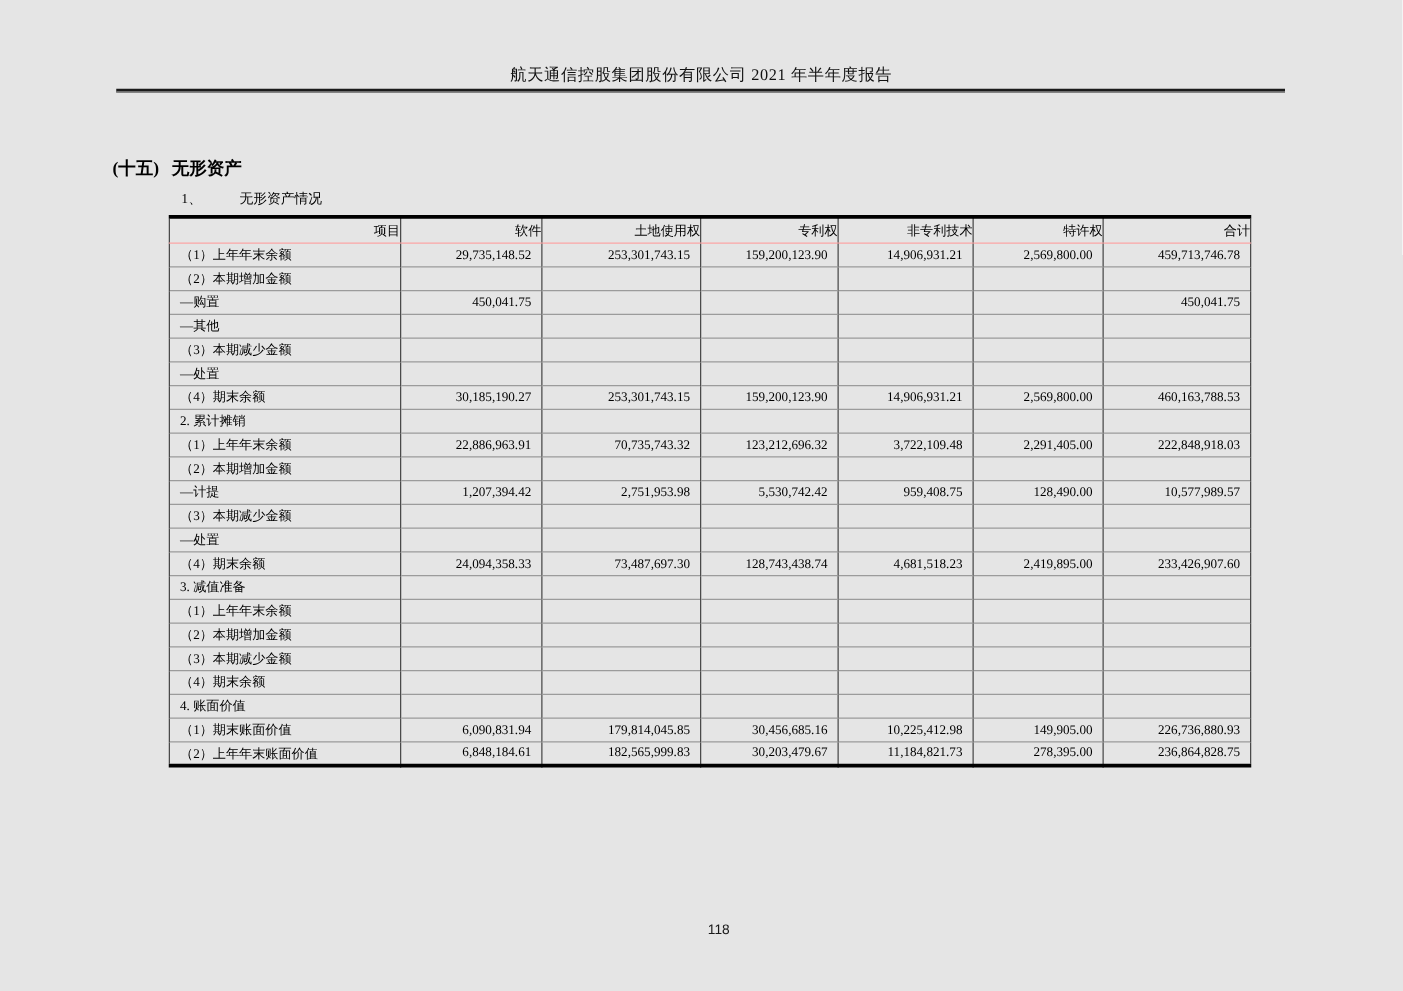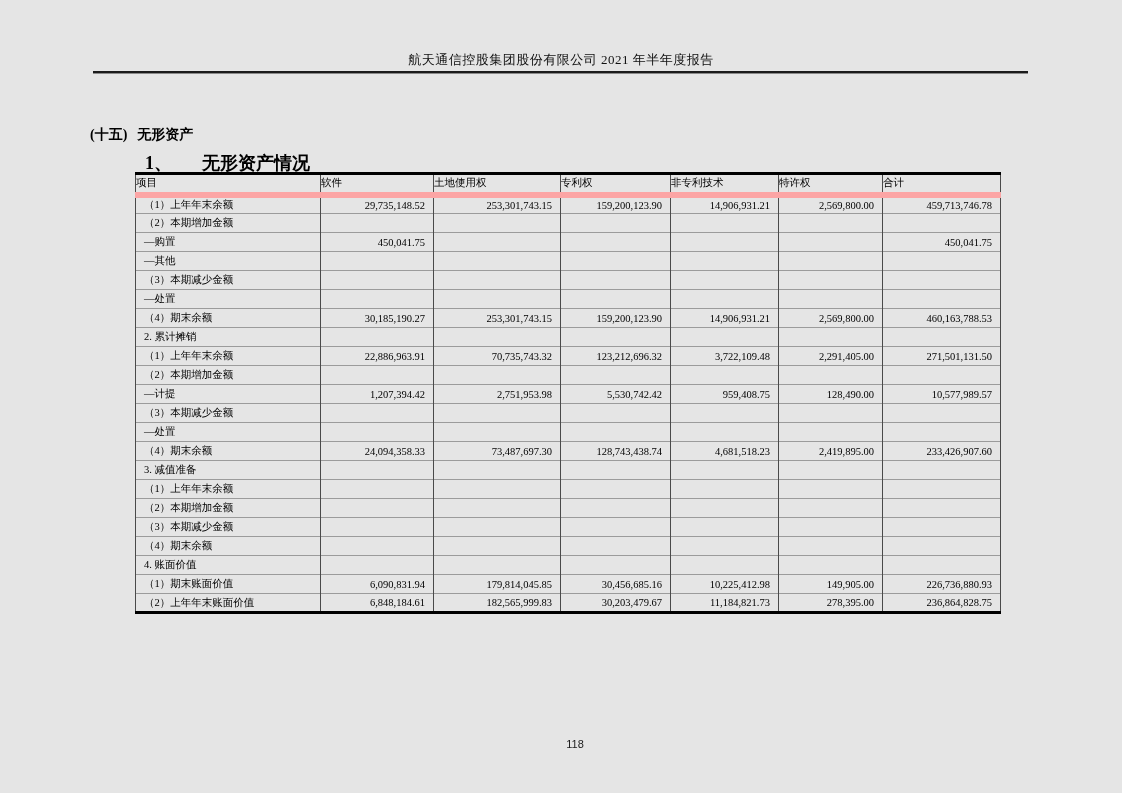--- a/index.html
+++ b/index.html
@@ -20,34 +20,34 @@
   }
 
   .section-heading {
     position:absolute; left:90px; top:126px;
     font-size:14px; font-weight:bold; color:#000;
   }
   .section-heading .sec-num { margin-right:10px; }
 
   .sub-heading {
     position:absolute; left:145px; top:151px;
-    font-size:18px; font-weight:bold; color:#000;
+    font-size:11px; font-weight:normal; color:#000;
   }
   .sub-heading .sub-num { margin-right:30px; }
 
   table.assets-table {
     position:absolute; left:135px; top:172px; width:865px;
     border-collapse:collapse; table-layout:fixed;
     border-top:3px solid #000; border-bottom:3px solid #000;
   }
   table.assets-table th {
     font-weight:normal; font-size:10.5px; height:21px;
-    text-align:left; vertical-align:middle;
+    text-align:right; vertical-align:middle;
     border-left:1px solid #4a4a4a; border-right:1px solid #4a4a4a;
-    border-bottom:6px solid #fca5a5;
+    border-bottom:1px solid #fca5a5;
     overflow:hidden; white-space:nowrap;
   }
   table.assets-table td {
     font-size:10.5px; height:19px; vertical-align:middle;
     border-left:1px solid #4a4a4a; border-right:1px solid #4a4a4a;
     border-top:1px solid #9b9b9b;
     overflow:hidden; white-space:nowrap;
   }
   table.assets-table tbody tr:first-child td { border-top:none; }
   td.label-cell { text-align:left; padding-left:8px; }
@@ -169,21 +169,21 @@
           <td class="num-cell"></td>
           <td class="num-cell"></td>
         </tr>
         <tr>
           <td class="label-cell">（1）上年年末余额</td>
           <td class="num-cell">22,886,963.91</td>
           <td class="num-cell">70,735,743.32</td>
           <td class="num-cell">123,212,696.32</td>
           <td class="num-cell">3,722,109.48</td>
           <td class="num-cell">2,291,405.00</td>
-          <td class="num-cell">271,501,131.50</td>
+          <td class="num-cell">222,848,918.03</td>
         </tr>
         <tr>
           <td class="label-cell">（2）本期增加金额</td>
           <td class="num-cell"></td>
           <td class="num-cell"></td>
           <td class="num-cell"></td>
           <td class="num-cell"></td>
           <td class="num-cell"></td>
           <td class="num-cell"></td>
         </tr>

